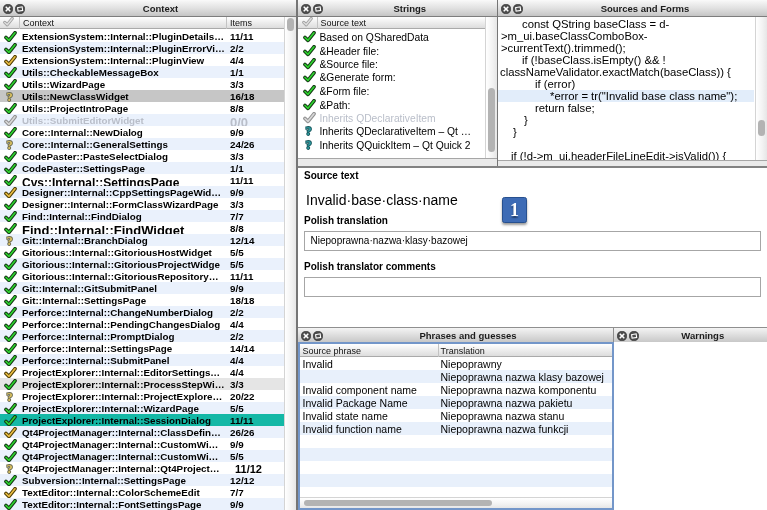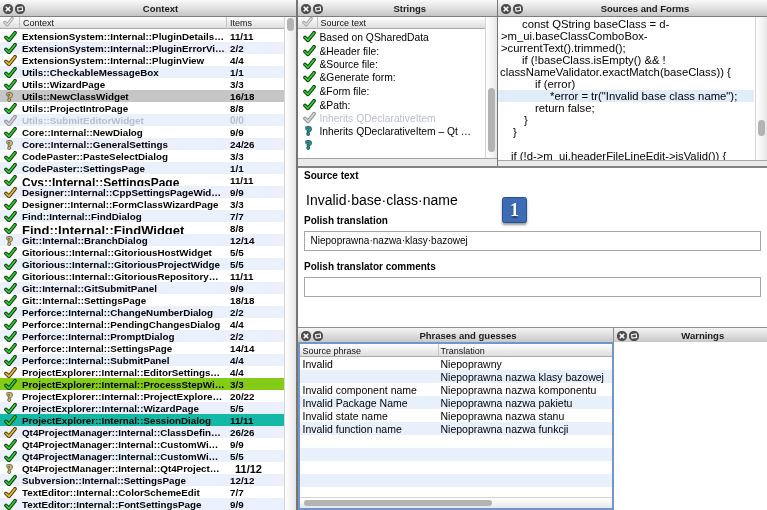--- a/index.html
+++ b/index.html
@@ -121,21 +121,21 @@
 <div class="row b" style="left:230px;top:0.5px;width:54px;font-size:9.8px;color:#000">8/8</div>
 </div>
 <div class="row" style="left:0;top:114px;width:284px;height:12px;background:#eaf1fc">
 <span class="abs" style="left:3.5px;top:0.5px">
       <svg width="13" height="12" viewBox="0 0 13 12">
         <path d="M2 6.5 L5 9.3 L11 1.8" fill="none" stroke="#909090" stroke-width="3.7" stroke-linecap="round" stroke-linejoin="round"></path>
         <path d="M2 6.5 L5 9.3 L11 1.8" fill="none" stroke="#d8d8d8" stroke-width="1.7" stroke-linecap="round" stroke-linejoin="round"></path>
       </svg>
     </span>
 <div class="row b" style="left:22px;top:0.5px;width:203px;font-size:9.8px;color:#b9bec9">Utils::SubmitEditorWidget</div>
-<div class="row b" style="left:230px;top:0.5px;width:54px;font-size:10px;color:#b9bec9">0/0</div>
+<div class="row b" style="left:230px;top:0.5px;width:54px;font-size:13px;color:#b9bec9">0/0</div>
 </div>
 <div class="row" style="left:0;top:126px;width:284px;height:12px;background:#ffffff">
 <span class="abs" style="left:3.5px;top:0.5px">
       <svg width="13" height="12" viewBox="0 0 13 12">
         <path d="M2 6.5 L5 9.3 L11 1.8" fill="none" stroke="#143814" stroke-width="3.7" stroke-linecap="round" stroke-linejoin="round"></path>
         <path d="M2 6.5 L5 9.3 L11 1.8" fill="none" stroke="#2ed32e" stroke-width="1.7" stroke-linecap="round" stroke-linejoin="round"></path>
       </svg>
     </span>
 <div class="row b" style="left:22px;top:0.5px;width:203px;font-size:9.8px;color:#000">Core::Internal::NewDialog</div>
 <div class="row b" style="left:230px;top:0.5px;width:54px;font-size:9.8px;color:#000">9/9</div>
@@ -331,21 +331,21 @@
 <div class="row" style="left:0;top:366px;width:284px;height:12px;background:#ffffff">
 <span class="abs" style="left:3.5px;top:0.5px">
       <svg width="13" height="12" viewBox="0 0 13 12">
         <path d="M2 6.5 L5 9.3 L11 1.8" fill="none" stroke="#4f3d04" stroke-width="3.7" stroke-linecap="round" stroke-linejoin="round"></path>
         <path d="M2 6.5 L5 9.3 L11 1.8" fill="none" stroke="#e8bc42" stroke-width="1.7" stroke-linecap="round" stroke-linejoin="round"></path>
       </svg>
     </span>
 <div class="row b" style="left:22px;top:0.5px;width:203px;font-size:9.8px;color:#000">ProjectExplorer::Internal::EditorSettings…</div>
 <div class="row b" style="left:230px;top:0.5px;width:54px;font-size:9.8px;color:#000">4/4</div>
 </div>
-<div class="row" style="left:0;top:378px;width:284px;height:12px;background:#84cc16">
+<div class="row" style="left:0;top:378px;width:284px;height:12px;background:#e5e5e5">
 <span class="abs" style="left:3.5px;top:0.5px">
       <svg width="13" height="12" viewBox="0 0 13 12">
         <path d="M2 6.5 L5 9.3 L11 1.8" fill="none" stroke="#143814" stroke-width="3.7" stroke-linecap="round" stroke-linejoin="round"></path>
         <path d="M2 6.5 L5 9.3 L11 1.8" fill="none" stroke="#2ed32e" stroke-width="1.7" stroke-linecap="round" stroke-linejoin="round"></path>
       </svg>
     </span>
 <div class="row b" style="left:22px;top:0.5px;width:203px;font-size:9.8px;color:#000">ProjectExplorer::Internal::ProcessStepWi…</div>
 <div class="row b" style="left:230px;top:0.5px;width:54px;font-size:9.8px;color:#000">3/3</div>
 </div>
 <div class="row" style="left:0;top:390px;width:284px;height:12px;background:#ffffff">
@@ -544,20 +544,21 @@
       </svg>
     </span>
 <div class="row" style="left:22px;top:1.5px;width:165px;font-size:10.3px;color:#000">Inherits QDeclarativeItem – Qt …</div>
 </div>
 <div class="row" style="left:297.5px;top:138px;width:187px;height:14px;background:#fff">
 <span class="abs" style="left:5px;top:1px">
       <svg width="11" height="12" viewBox="0 0 11 12">
         <text x="5.5" y="10" text-anchor="middle" font-family="Liberation Serif" font-size="12.5" font-weight="bold" paint-order="stroke" stroke="#14555a" stroke-width="1.8" fill="#2f9aa0">?</text>
       </svg>
     </span>
+<div class="row" style="left:22px;top:1.5px;width:165px;font-size:10.3px;color:#000">Inherits QQuickItem – Qt Quick 2</div>
 </div>
 <div class="sb-v" style="left:485px;top:17px;width:12px;height:141px"></div>
 <div class="thumb" style="left:487.5px;top:88px;width:7px;height:64px"></div>
 <div class="abs" style="left:297.5px;top:158px;width:199px;height:1px;background:#a6a6a6"></div>
 <div class="abs" style="left:297.5px;top:159px;width:199px;height:7px;background:#eaeaea"></div>
 <div class="vsep" style="left:496.5px;top:0;height:166.5px"></div>
 <div class="tb" style="left:498px;top:0;width:269px">
     <div style="position:absolute;left:3.0px;top:3px;width:10px;height:10px">
       <svg width="10" height="10" viewBox="0 0 10 10">
         <circle cx="5" cy="5" r="4.8" fill="#4c4c4c" stroke="#2f2f2f" stroke-width="0.6"></circle>

